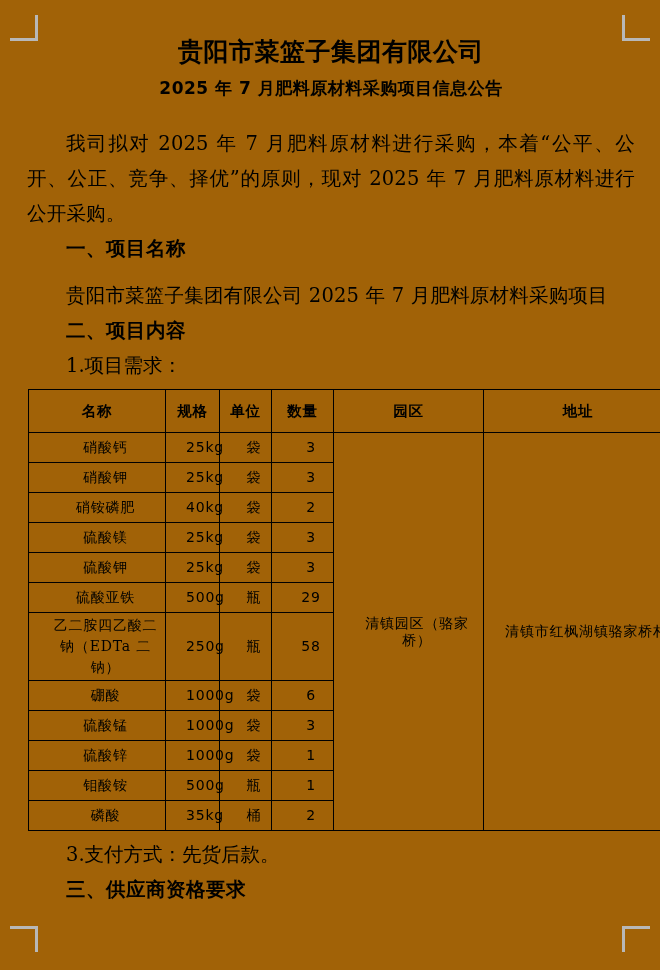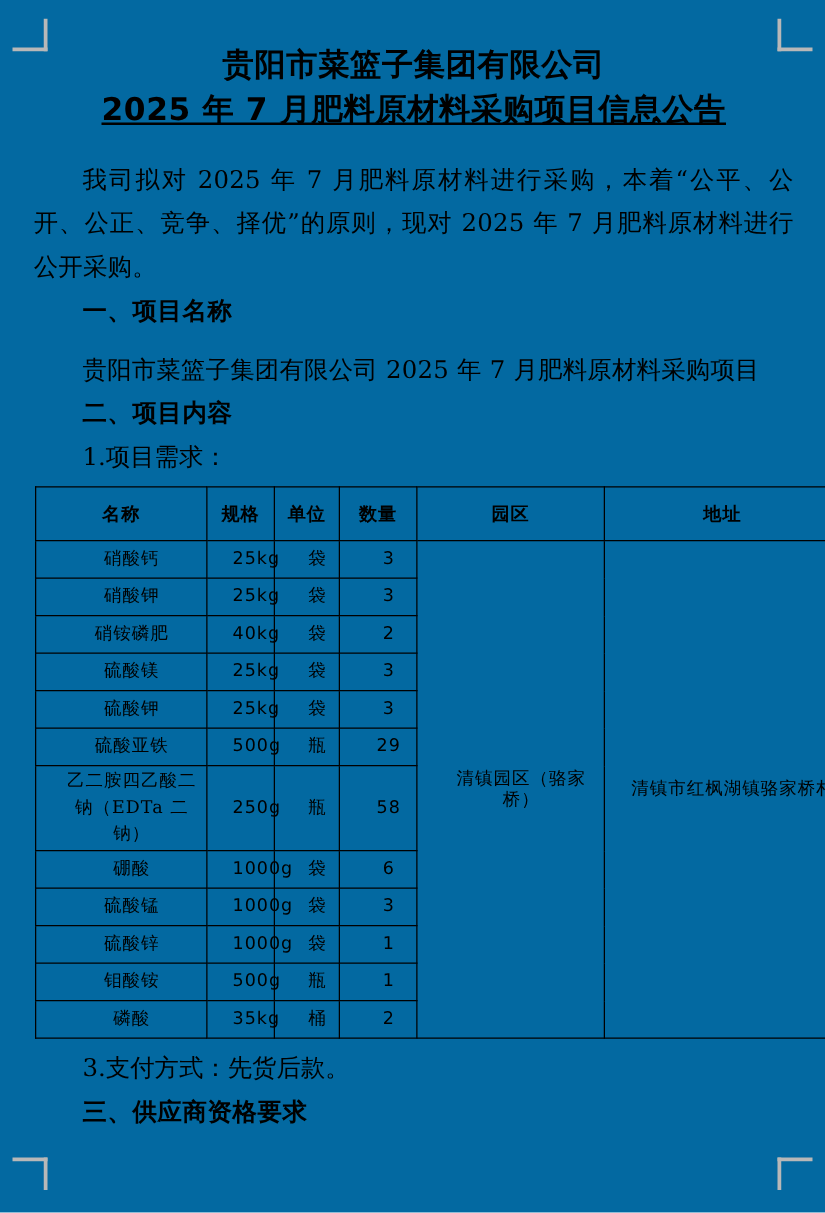--- a/index.html
+++ b/index.html
@@ -14,21 +14,21 @@
     overflow: hidden;
     font-family: "DejaVu Serif", "Liberation Serif", serif;
     color: #000000;
     -webkit-font-smoothing: antialiased;
   }
 
   
   .page {
     position: absolute;
     inset: 0;
-    background: #0369a1;
+    background: #a16207;
   }
   .crop {
     position: absolute;
     width: 28px;
     height: 26px;
     pointer-events: none;
   }
   .crop::before,
   .crop::after {
     content: "";
@@ -68,21 +68,21 @@
   .doc-title {
     text-align: center;
     font-family: "DejaVu Sans", "Liberation Sans", sans-serif;
     font-weight: bold;
     font-size: 25px;
     line-height: 36px;
     letter-spacing: 0.5px;
     margin: 0;
   }
   .doc-title .line1 { display: block; }
-  .doc-title .line2 { display: block; font-size: 25px; text-decoration: underline; }
+  .doc-title .line2 { display: block; font-size: 17px; }
 
   
   .para {
     font-size: 19.5px;
     line-height: 35px;
     text-align: justify;
     text-justify: inter-ideograph;
     margin: 0;
     letter-spacing: 0.2px;
   }

